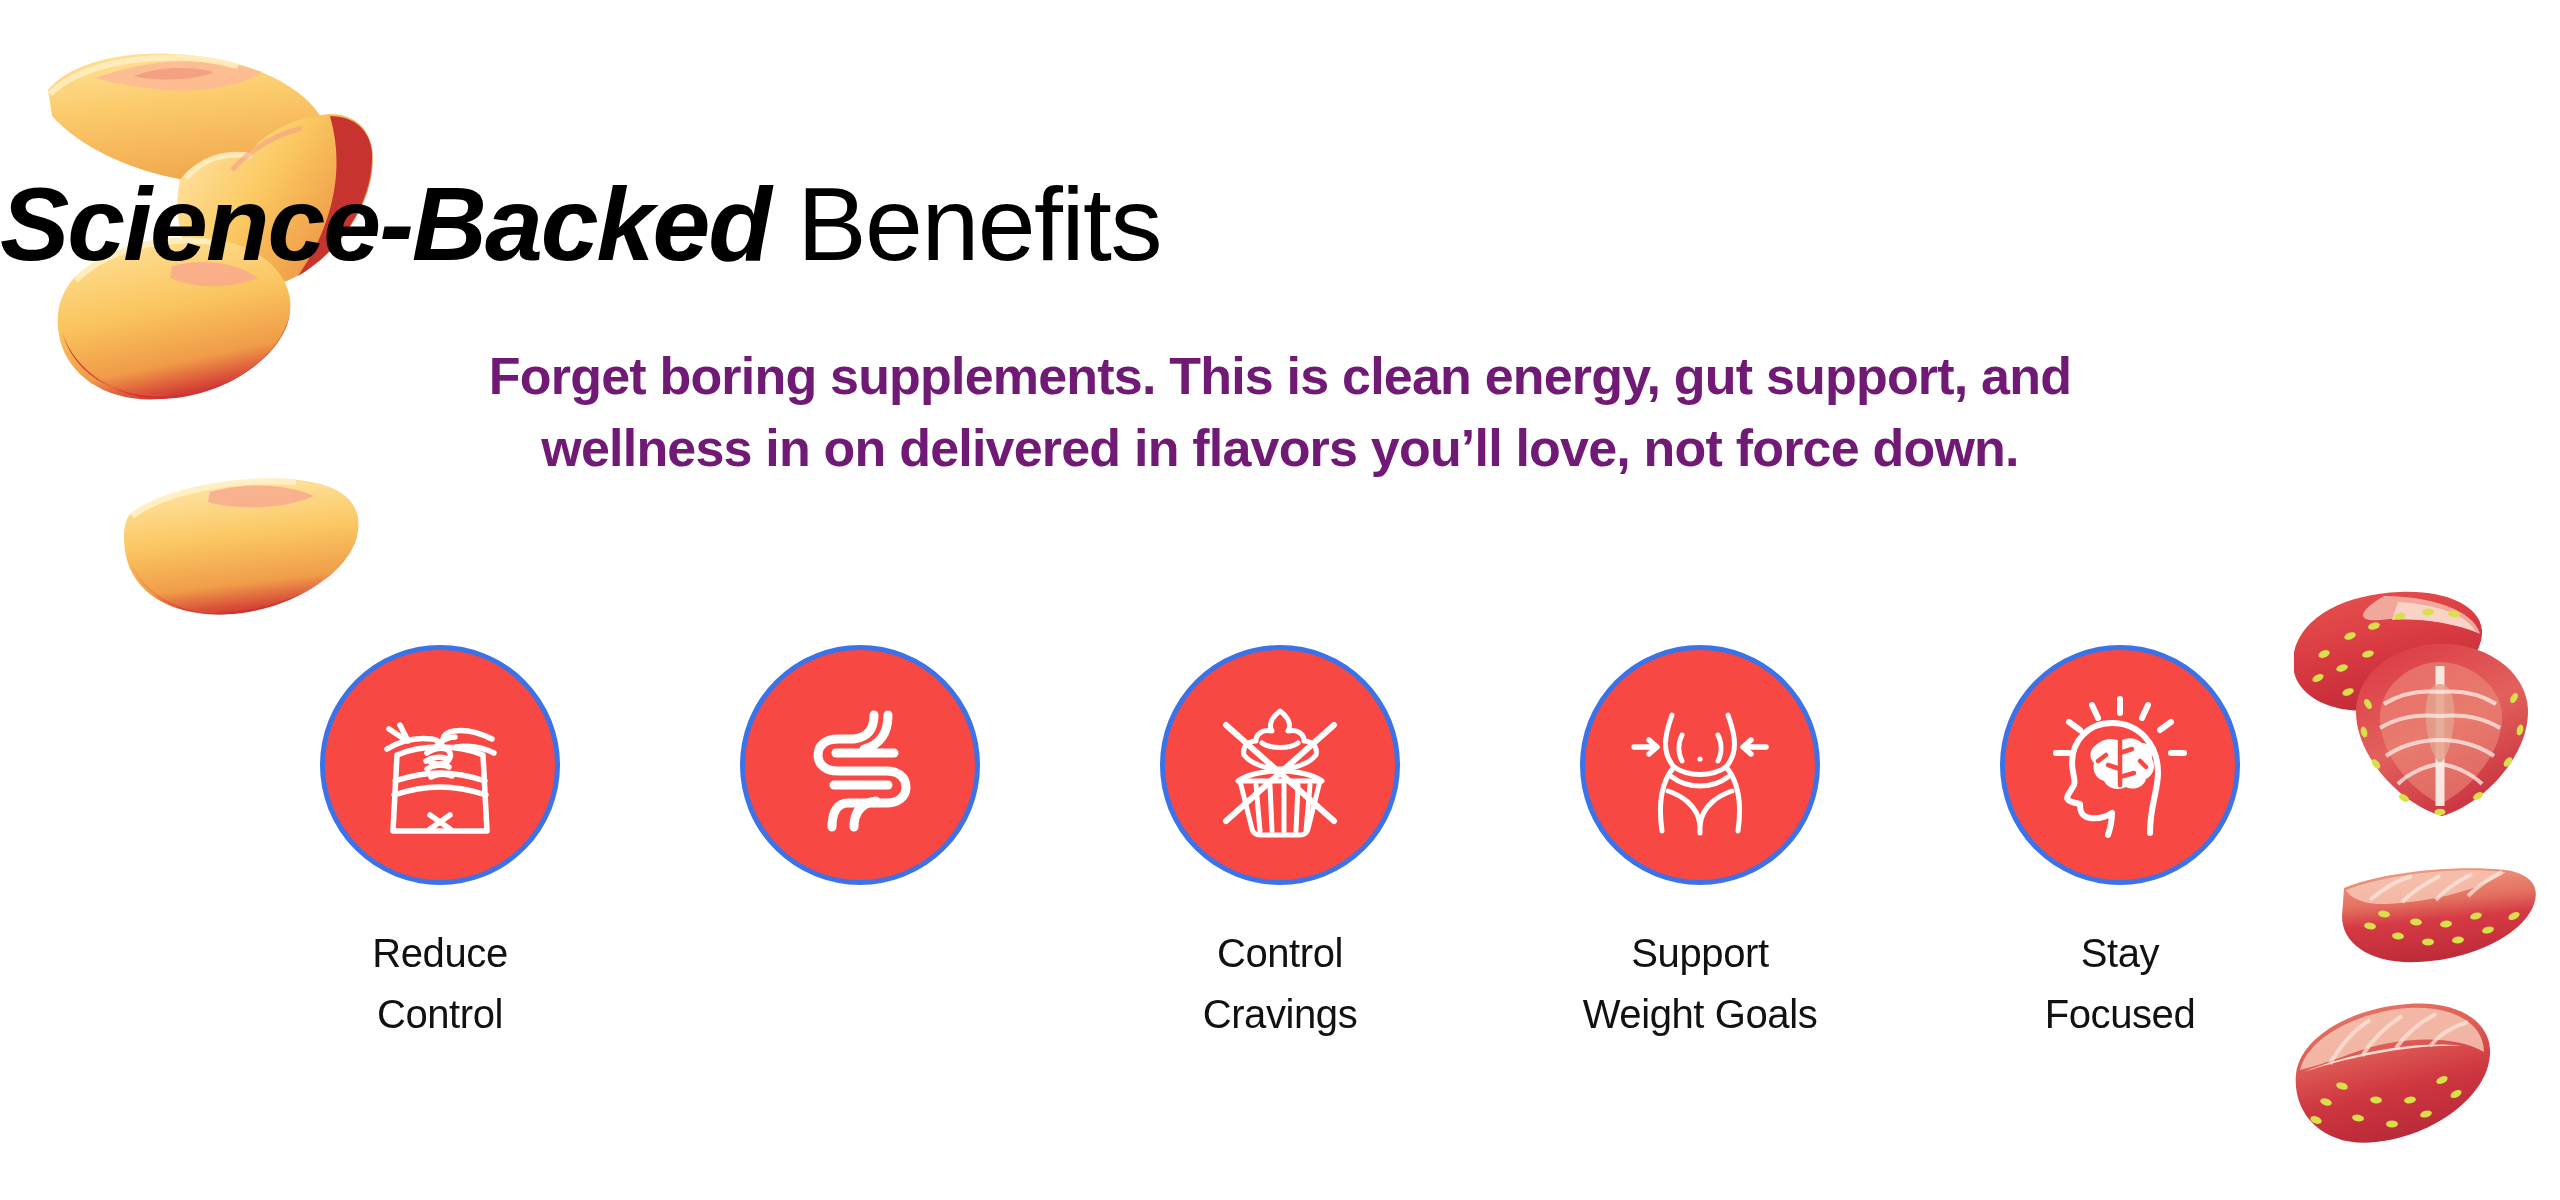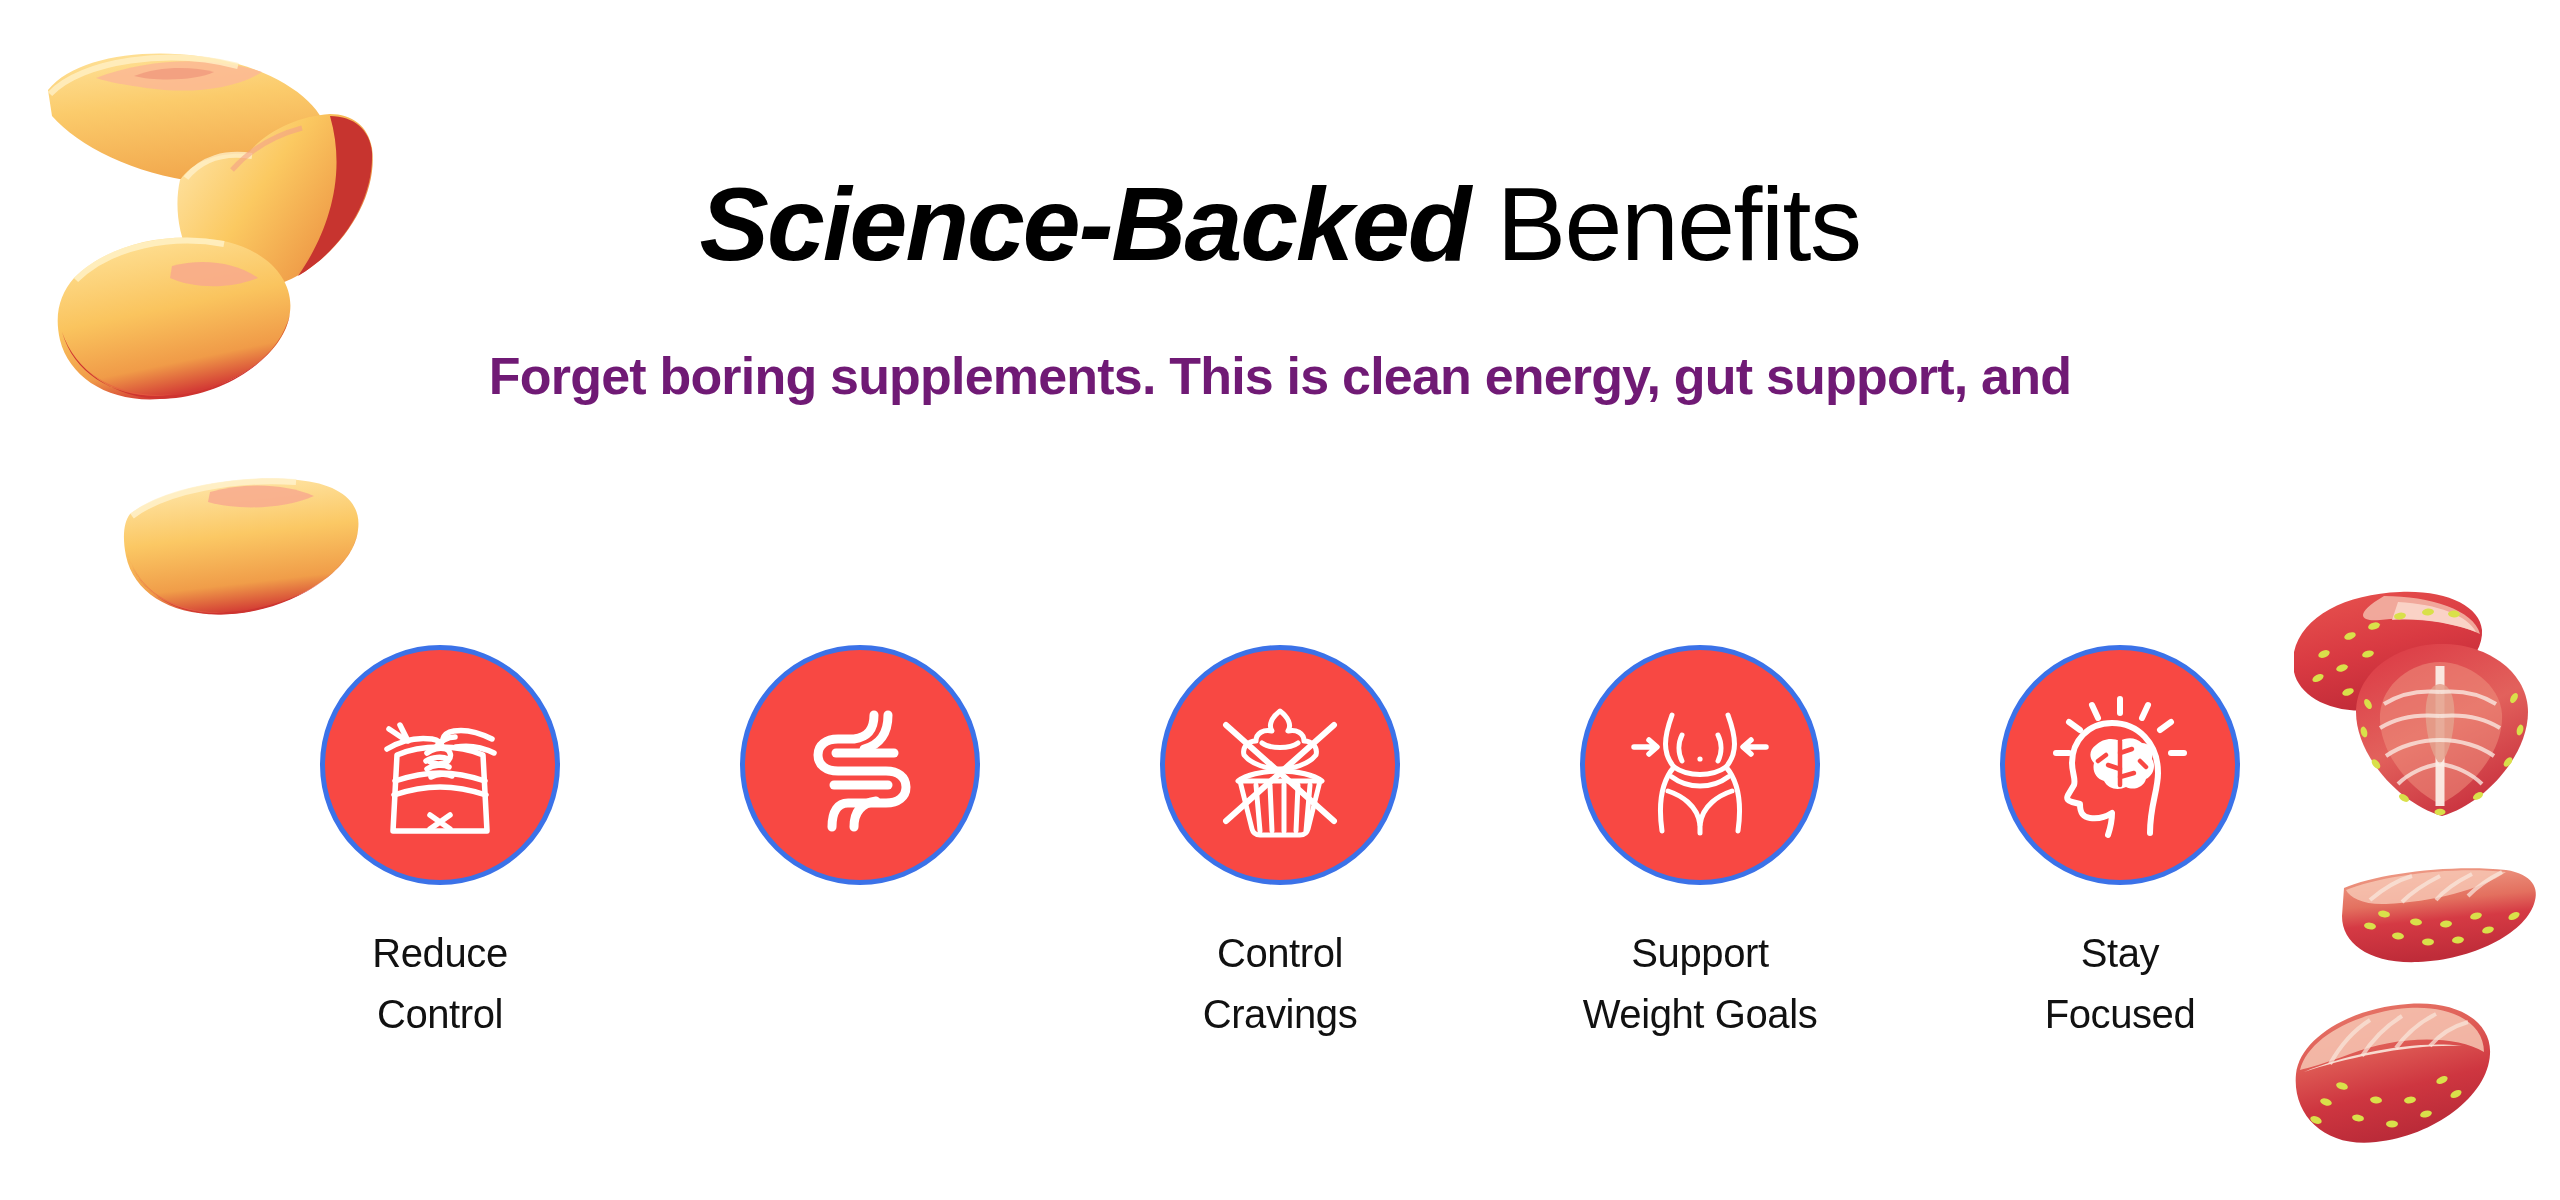--- a/index.html
+++ b/index.html
@@ -19,21 +19,21 @@
     background: #ffffff;
     overflow: hidden;
   }
 
   
   .headline {
     position: absolute;
     left: 0;
     top: 168px;
     width: 2560px;
-    text-align: center;
+    text-align: left;
     font-size: 104px;
     line-height: 112px;
     color: #000000;
     white-space: nowrap;
     letter-spacing: -1px;
   }
   .headline .hl-em {
     font-weight: 800;
     font-style: italic;
     letter-spacing: -2px;
@@ -323,20 +323,21 @@
       </g>
     </svg>
   </div>
 
   <h1 class="headline">
     <span class="hl-em">Science-Backed</span><span class="hl-rest"> Benefits</span>
   </h1>
 
   <p class="subhead">
     <span class="sub-line">Forget boring supplements. This is clean energy, gut support, and</span>
+    <span class="sub-line">wellness in on delivered in flavors you’ll love, not force down.</span>
   </p>
 
   <div class="benefits-row">
 
     <div class="benefit-item">
       <div class="benefit-circle">
         <span>
           <svg width="168" height="168" viewBox="0 0 168 168" fill="none" stroke="#ffffff" stroke-width="5.5" stroke-linecap="round" stroke-linejoin="round">
 
             <path d="M41 74 C50 70 62 66 84 66 C106 66 118 70 127 74 L131 150 L37 150 Z"></path>

